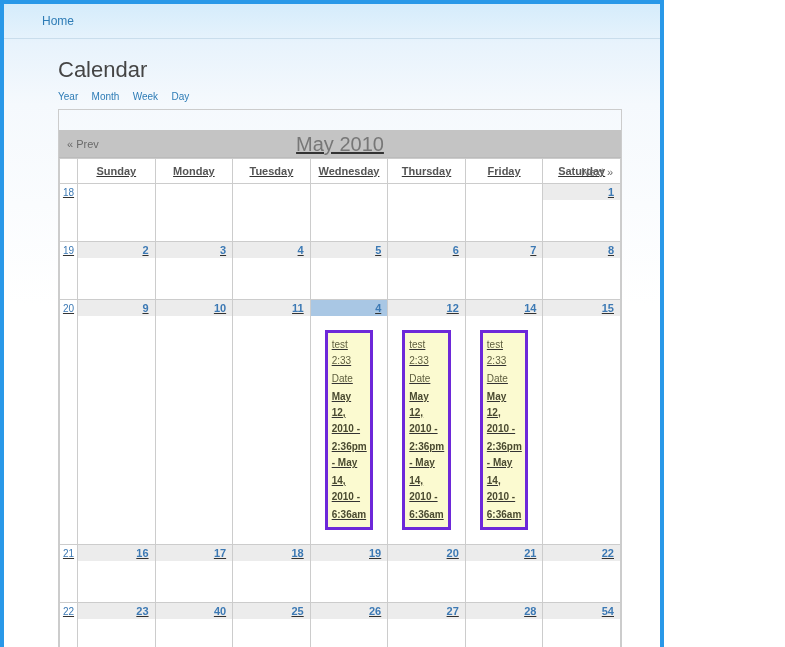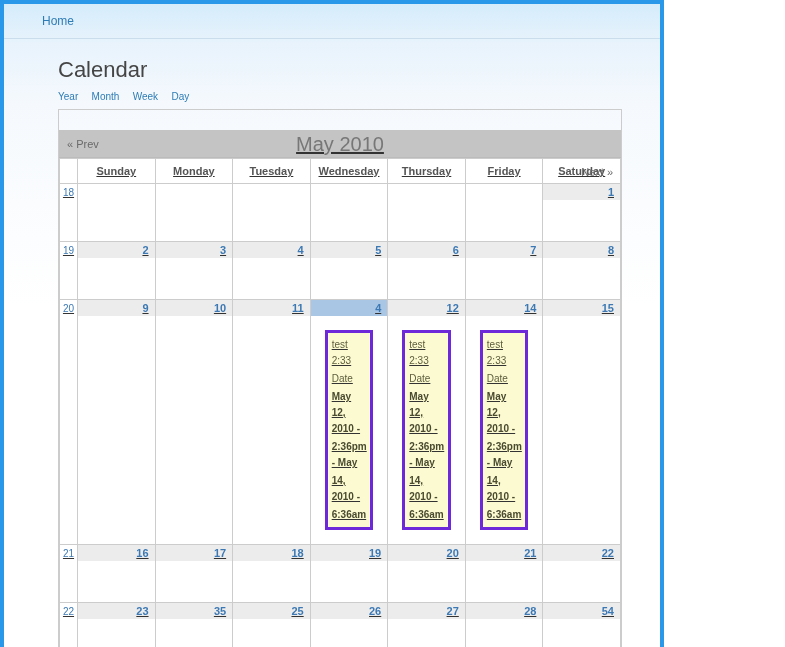--- a/index.html
+++ b/index.html
@@ -311,21 +311,21 @@
               <td>
                 <div class="daynum">22</div>
               </td>
             </tr>
             <tr>
               <td class="weeknum">22</td>
               <td>
                 <div class="daynum">23</div>
               </td>
               <td>
-                <div class="daynum">35</div>
+                <div class="daynum">40</div>
               </td>
               <td>
                 <div class="daynum">25</div>
               </td>
               <td>
                 <div class="daynum">26</div>
               </td>
               <td>
                 <div class="daynum">27</div>
               </td>

